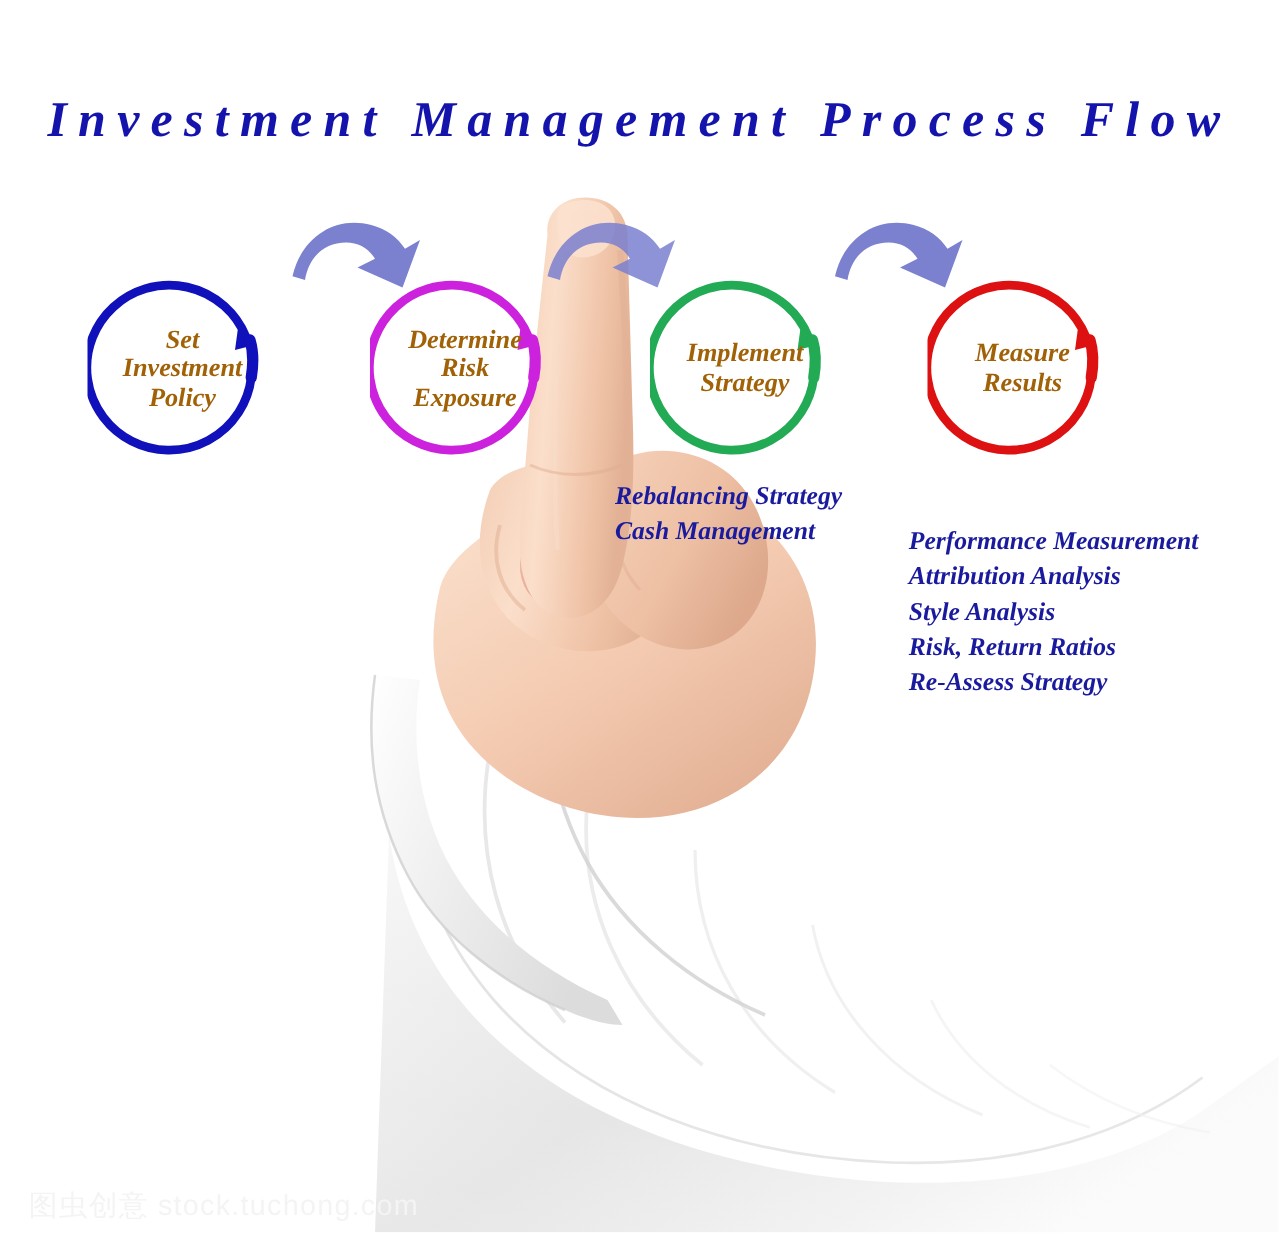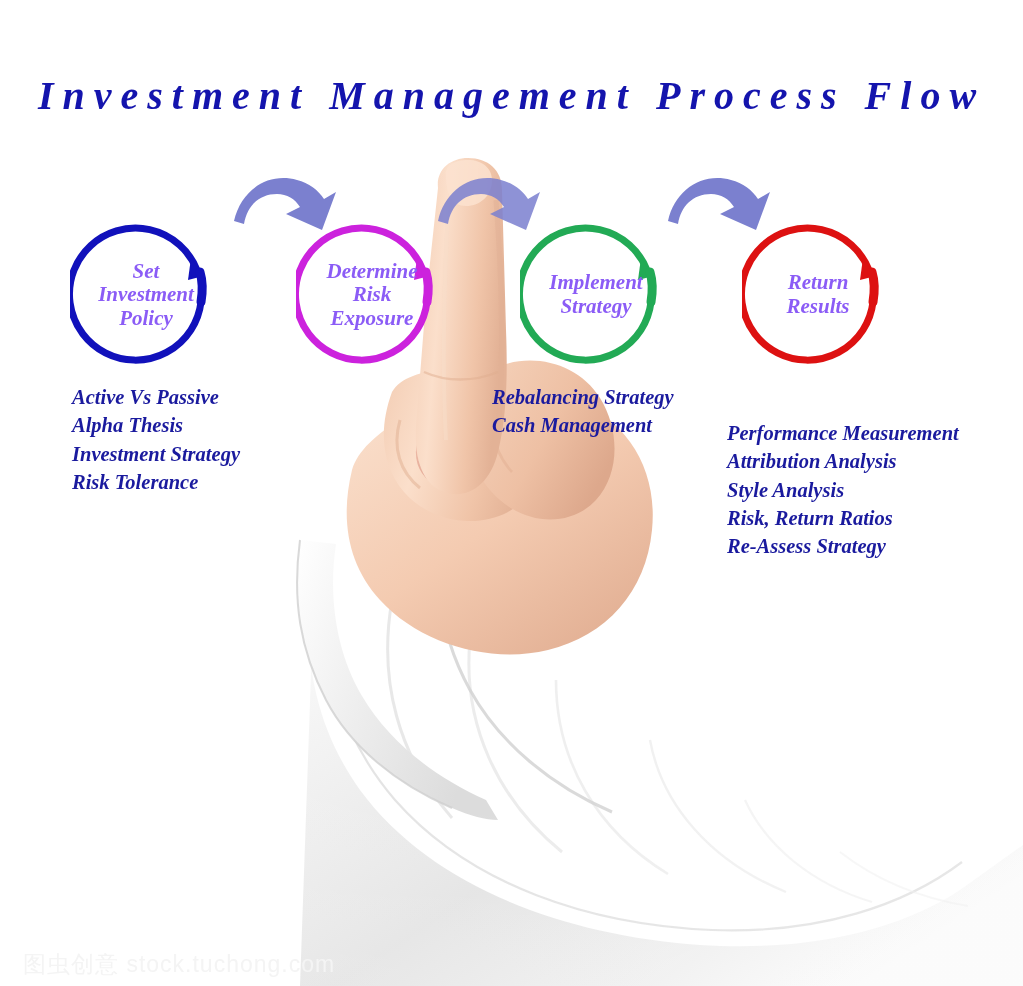--- a/index.html
+++ b/index.html
@@ -62,21 +62,21 @@
     left: 0; top: 0;
     width: 100%; height: 100%;
     display: flex;
     flex-direction: column;
     align-items: center;
     justify-content: center;
     font-style: italic;
     font-weight: bold;
     font-size: 21px;
     line-height: 1.12;
-    color: #8b5cf6;
+    color: #a16207;
     text-align: center;
     white-space: nowrap;
   }
 
   
   .itemlist {
     position: absolute;
     font-style: italic;
     font-weight: bold;
     font-size: 20.5px;
@@ -224,26 +224,20 @@
       <path d="M126.5,47 A66,66 0 1 0 131,80" fill="none" stroke="#1111BB" stroke-width="7" stroke-linecap="round"></path>
       <path d="M121,36 L133.5,54 L118,58 Z" fill="#1111BB"></path>
       <path d="M131,80 C133,68 133,60 130,50" fill="none" stroke="#1111BB" stroke-width="9" stroke-linecap="round"></path>
     </svg>
     <div class="ring-label">
       <span>Set</span>
       <span>Investment</span>
       <span>Policy</span>
     </div>
   </div>
-  <div class="itemlist" style="left:72px; top:383px;">
-    <div>Active Vs Passive</div>
-    <div>Alpha Thesis</div>
-    <div>Investment Strategy</div>
-    <div>Risk Tolerance</div>
-  </div>
 
   <div class="node" style="left:296px; top:222px; width:152px; height:146px;">
     <svg class="ring" width="152" height="146" viewBox="0 0 152 146">
       <path d="M126.5,47 A66,66 0 1 0 131,80" fill="none" stroke="#CC22DD" stroke-width="7" stroke-linecap="round"></path>
       <path d="M121,36 L133.5,54 L118,58 Z" fill="#CC22DD"></path>
       <path d="M131,80 C133,68 133,60 130,50" fill="none" stroke="#CC22DD" stroke-width="9" stroke-linecap="round"></path>
     </svg>
     <div class="ring-label">
       <span>Determine</span>
       <span>Risk</span>
@@ -267,21 +261,21 @@
     <div>Cash Management</div>
   </div>
 
   <div class="node" style="left:742px; top:222px; width:152px; height:146px;">
     <svg class="ring" width="152" height="146" viewBox="0 0 152 146">
       <path d="M126.5,47 A66,66 0 1 0 131,80" fill="none" stroke="#DD1111" stroke-width="7" stroke-linecap="round"></path>
       <path d="M121,36 L133.5,54 L118,58 Z" fill="#DD1111"></path>
       <path d="M131,80 C133,68 133,60 130,50" fill="none" stroke="#DD1111" stroke-width="9" stroke-linecap="round"></path>
     </svg>
     <div class="ring-label">
-      <span>Return</span>
+      <span>Measure</span>
       <span>Results</span>
     </div>
   </div>
   <div class="itemlist" style="left:727px; top:383px;margin-top:36px;">
     <div>Performance Measurement</div>
     <div>Attribution Analysis</div>
     <div>Style Analysis</div>
     <div>Risk, Return Ratios</div>
     <div>Re-Assess Strategy</div>
   </div>

